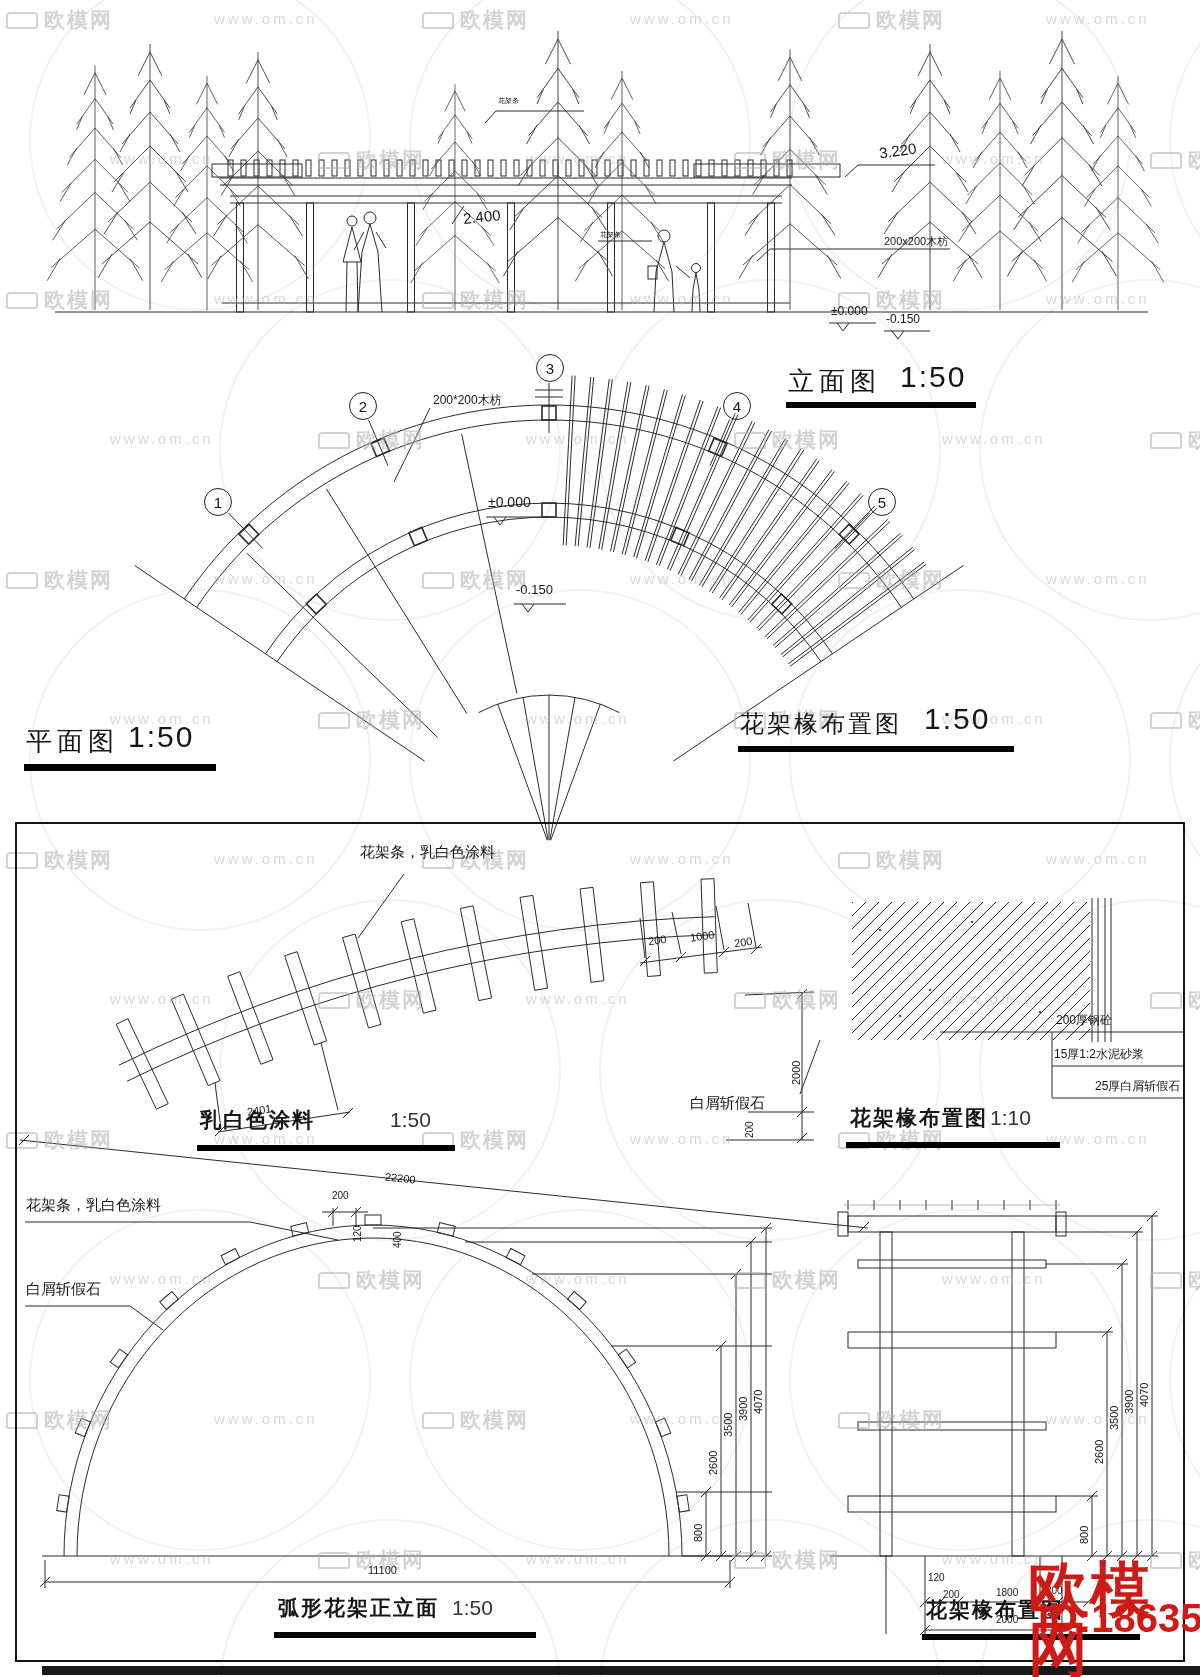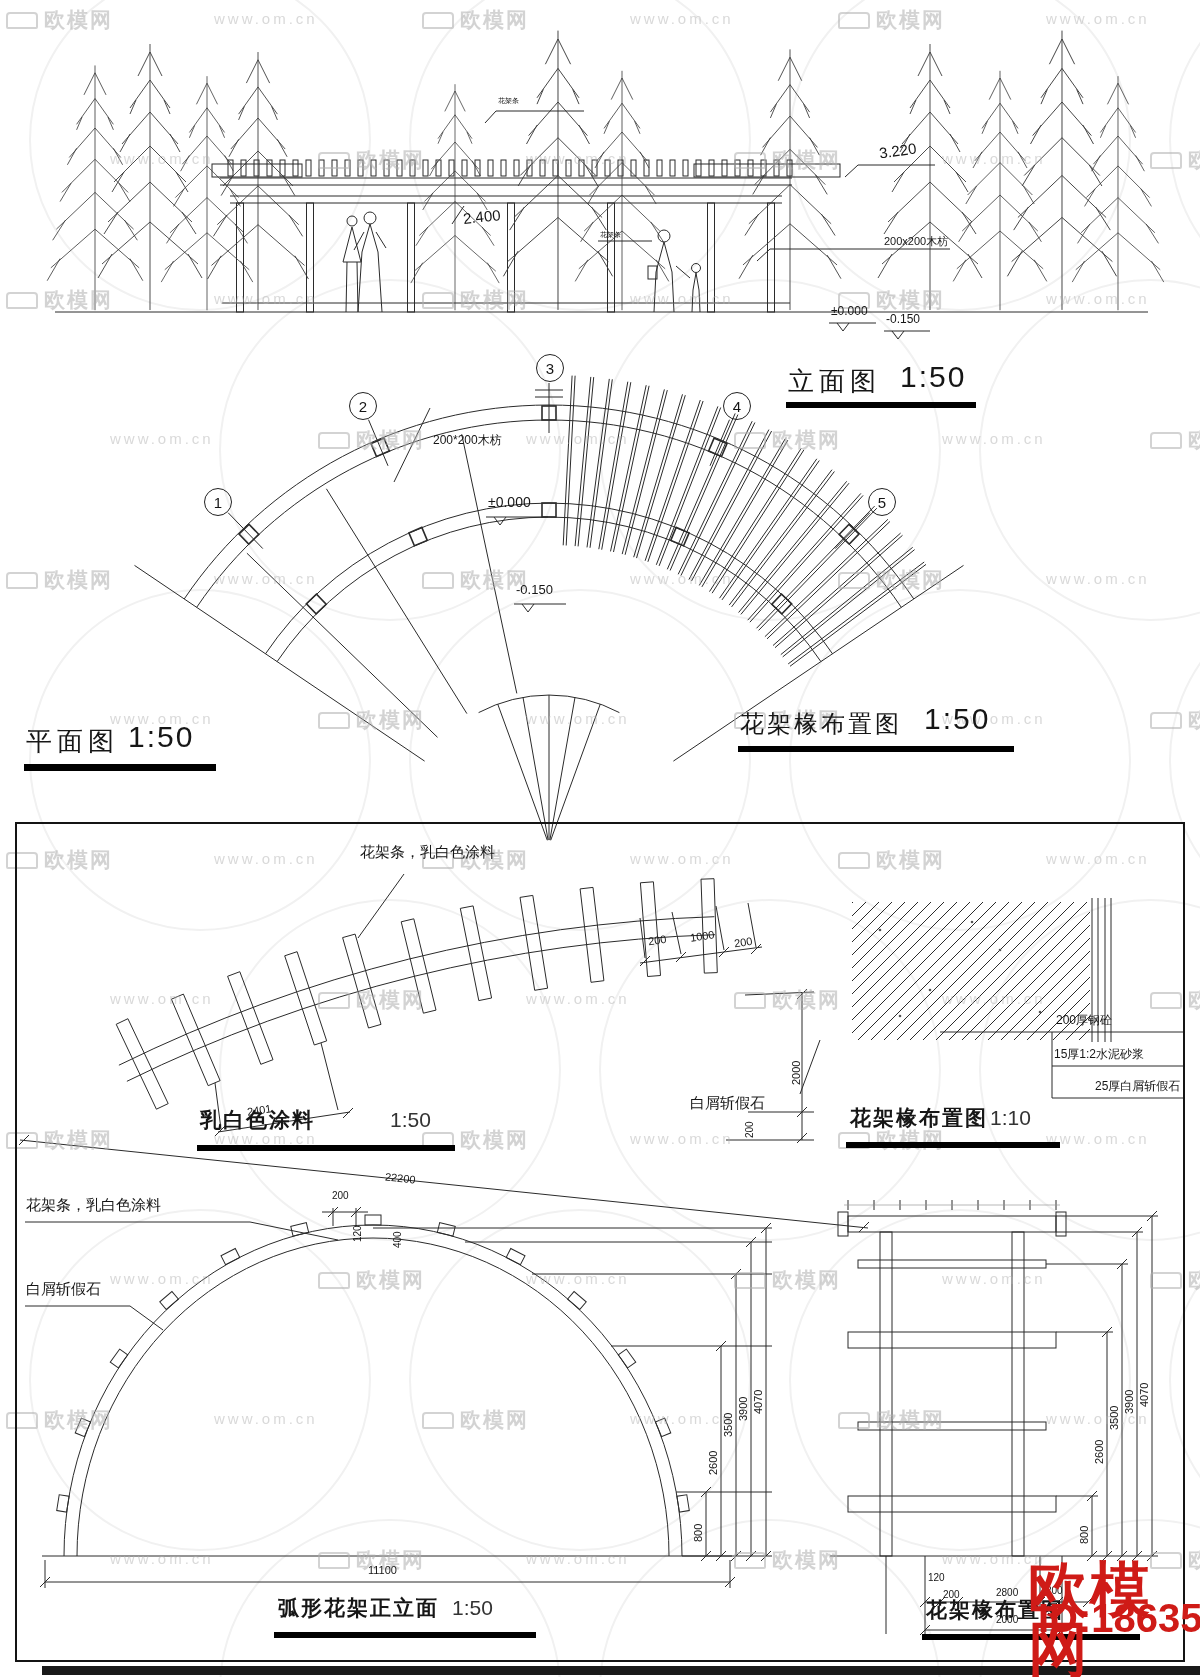--- a/index.html
+++ b/index.html
@@ -763,21 +763,21 @@
     </div>
   <div class="axisc" style="left:536px;top:354px;">
       <span>3</span>
     </div>
   <div class="axisc" style="left:723px;top:392px;">
       <span>4</span>
     </div>
   <div class="axisc" style="left:868px;top:488px;">
       <span>5</span>
     </div>
-  <div class="lbl dim12" style="left:433px;top:392px;margin-top:40px;">200*200木枋</div>
+  <div class="lbl dim12" style="left:433px;top:392px;">200*200木枋</div>
   <div class="lbl dim14" style="left:488px;top:494px;">±0.000</div>
   <div class="lbl dim13" style="left:516px;top:582px;">-0.150</div>
   <div class="lbl zh26" style="left:26px;top:724px;">平面图</div>
   <div class="lbl num30" style="left:128px;top:720px;">1:50</div>
   <div class="bar" style="left:24px;top:764px;width:192px;height:7px;"></div>
   <div class="lbl zh24" style="left:740px;top:708px;">花架椽布置图</div>
   <div class="lbl num30" style="left:924px;top:702px;">1:50</div>
   <div class="bar" style="left:738px;top:746px;width:276px;"></div>
 
   <div class="lbl lab15" style="left:360px;top:843px;">花架条，乳白色涂料</div>
@@ -815,21 +815,21 @@
   <div class="lbl num22" style="left:452px;top:1596px;">1:50</div>
   <div class="bar" style="left:274px;top:1632px;width:262px;"></div>
 
   <div class="lbl dim11 vrt" style="left:1078px;top:1544px;">800</div>
   <div class="lbl dim11 vrt" style="left:1093px;top:1464px;">2600</div>
   <div class="lbl dim11 vrt" style="left:1108px;top:1430px;">3500</div>
   <div class="lbl dim11 vrt" style="left:1123px;top:1414px;">3900</div>
   <div class="lbl dim11 vrt" style="left:1138px;top:1407px;">4070</div>
   <div class="lbl dim10" style="left:928px;top:1572px;">120</div>
   <div class="lbl dim10" style="left:943px;top:1589px;">200</div>
-  <div class="lbl dim10" style="left:996px;top:1587px;">2800</div>
+  <div class="lbl dim10" style="left:996px;top:1587px;">1800</div>
   <div class="lbl dim10" style="left:1046px;top:1585px;">200</div>
   <div class="lbl dim10" style="left:996px;top:1614px;">2000</div>
   <div class="lbl zh22b" style="left:926px;top:1596px;">花架椽布置图</div>
   <div class="bar" style="left:922px;top:1634px;width:218px;"></div>
 
   <div class="red1">欧模网</div>
   <div class="red2">ID:1863509</div>
 </div>
 
 </body></html>

